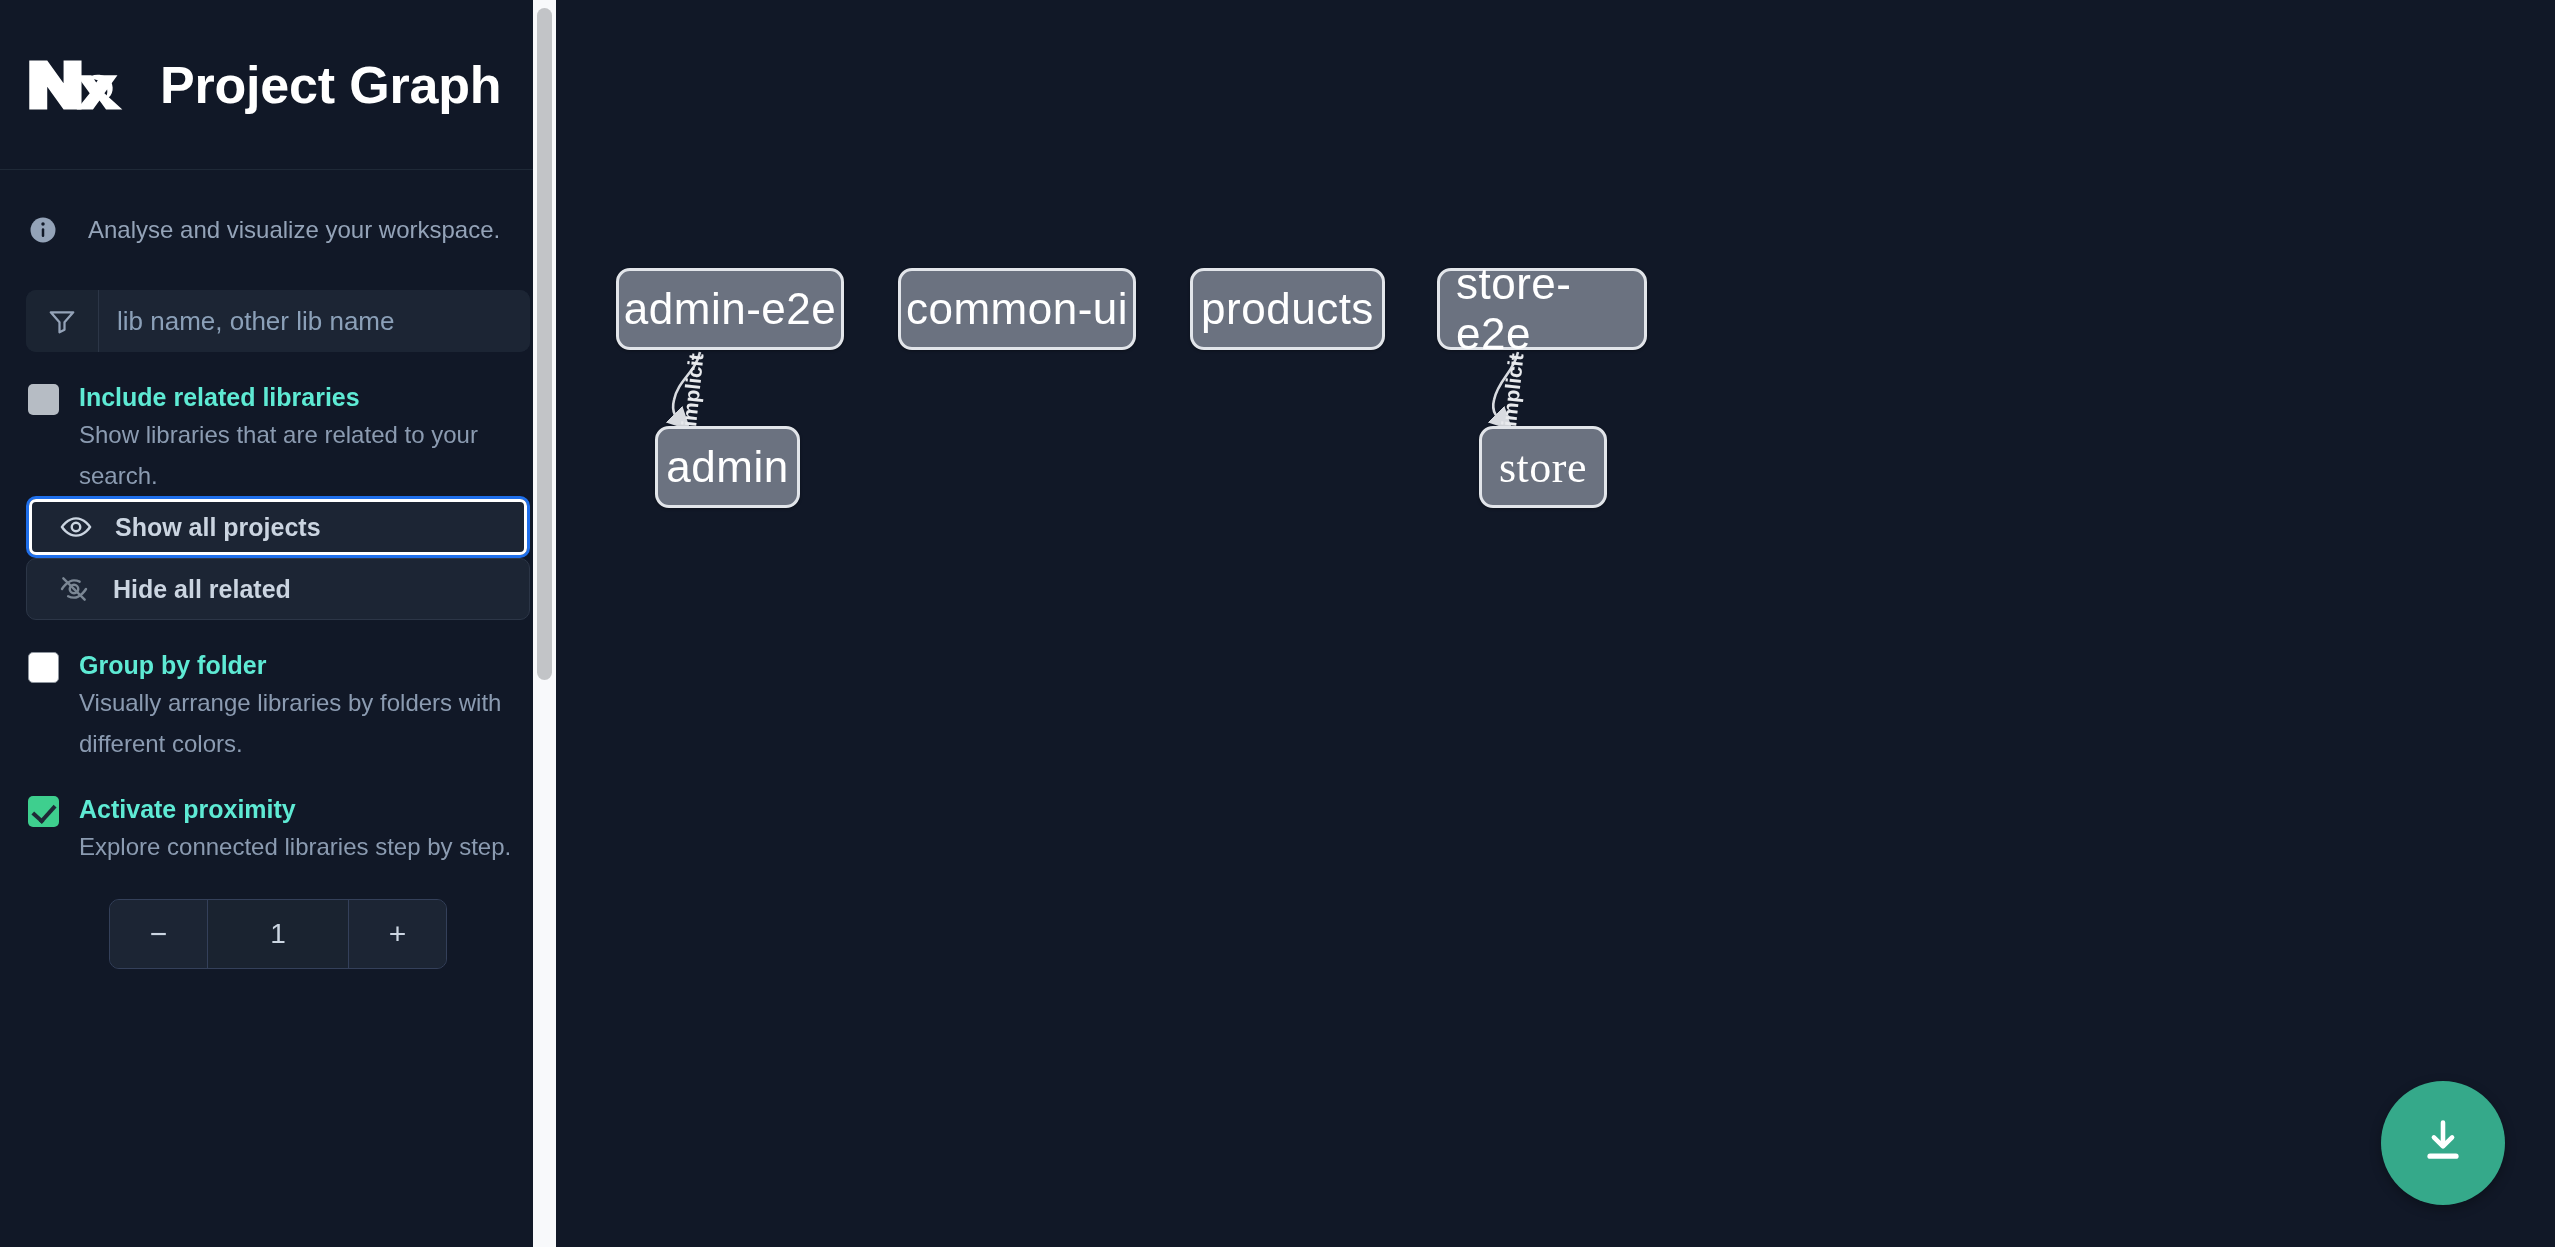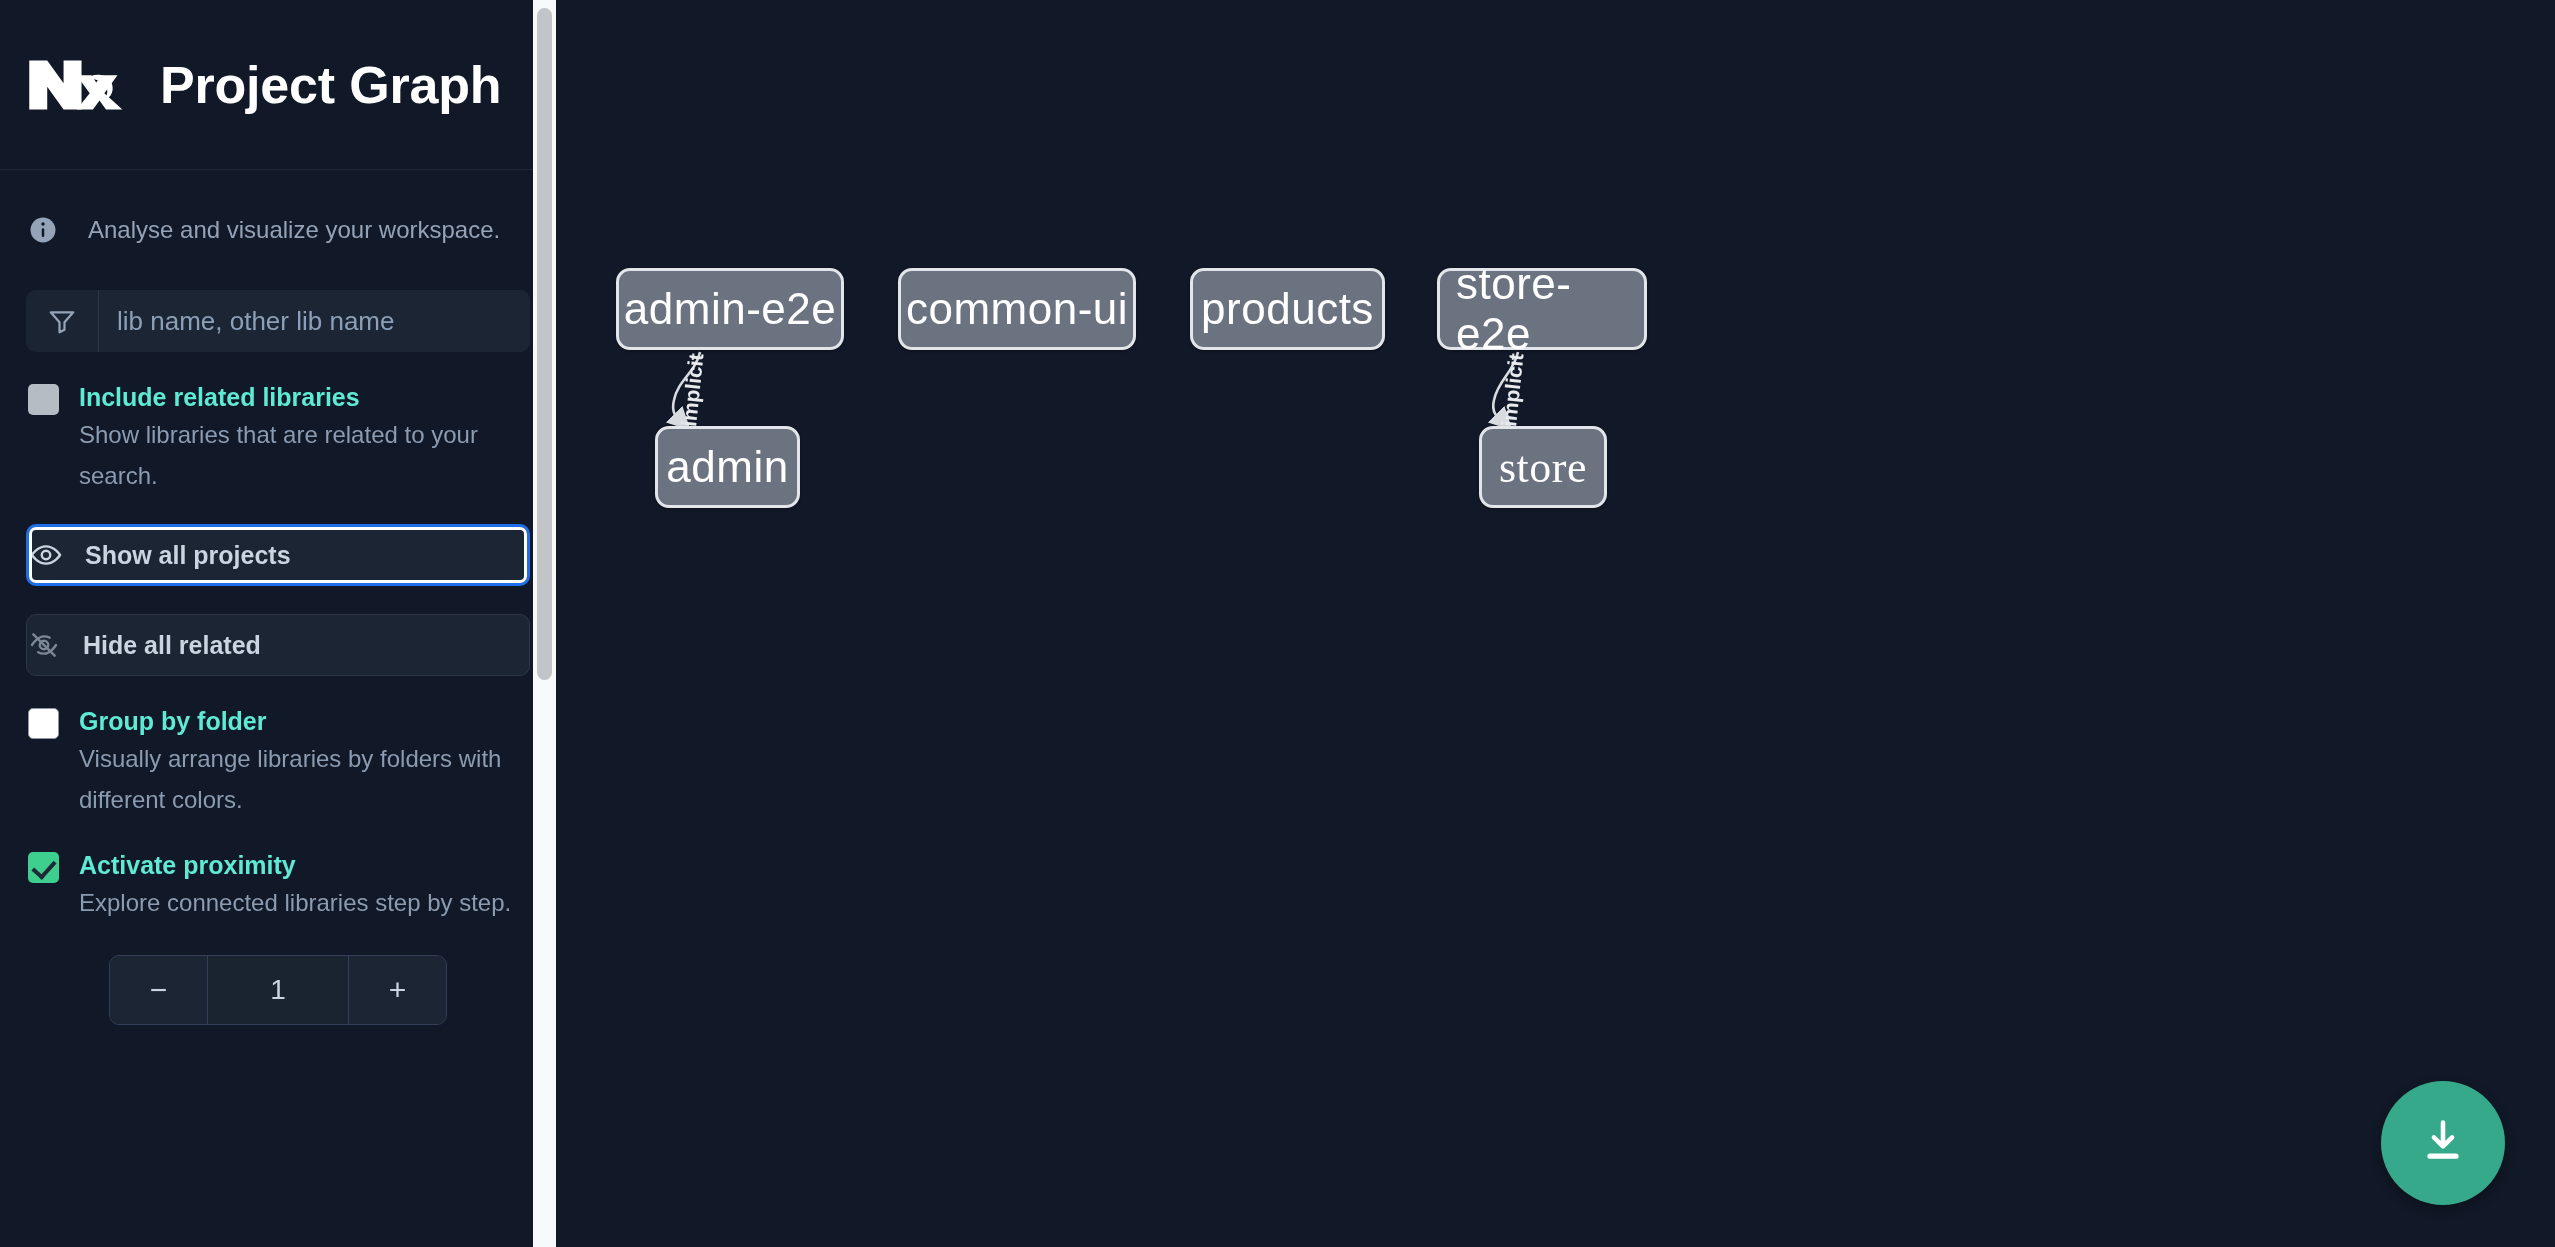--- a/index.html
+++ b/index.html
@@ -128,27 +128,27 @@
   }
   .cb-desc {
     font-size: 24px;
     color: #8b9bb1;
     line-height: 41px;
     max-width: 452px;
   }
 
   
   .btn {
-    margin-top: 28px;
     height: 62px;
     display: flex;
     align-items: center;
     background: #1c2534;
     border: 1px solid #2c3647;
     border-radius: 10px;
+    padding-left: 30px;
     cursor: pointer;
   }
   .btn.focused {
     border: 3px solid #1f6feb;
     outline: 3px solid #ffffff;
     outline-offset: -6px;
   }
   .btn-icon {
     flex: 0 0 34px;
     width: 34px; height: 34px;

